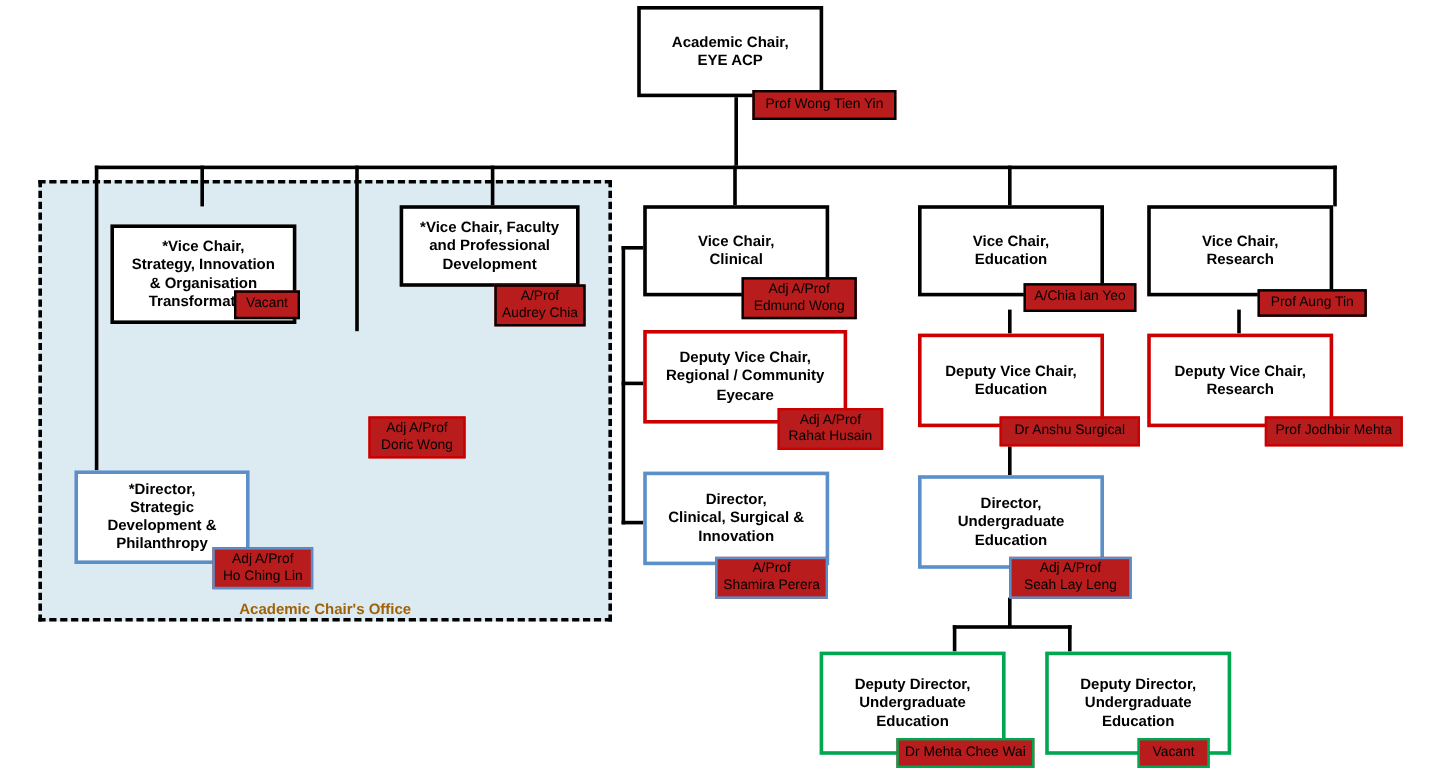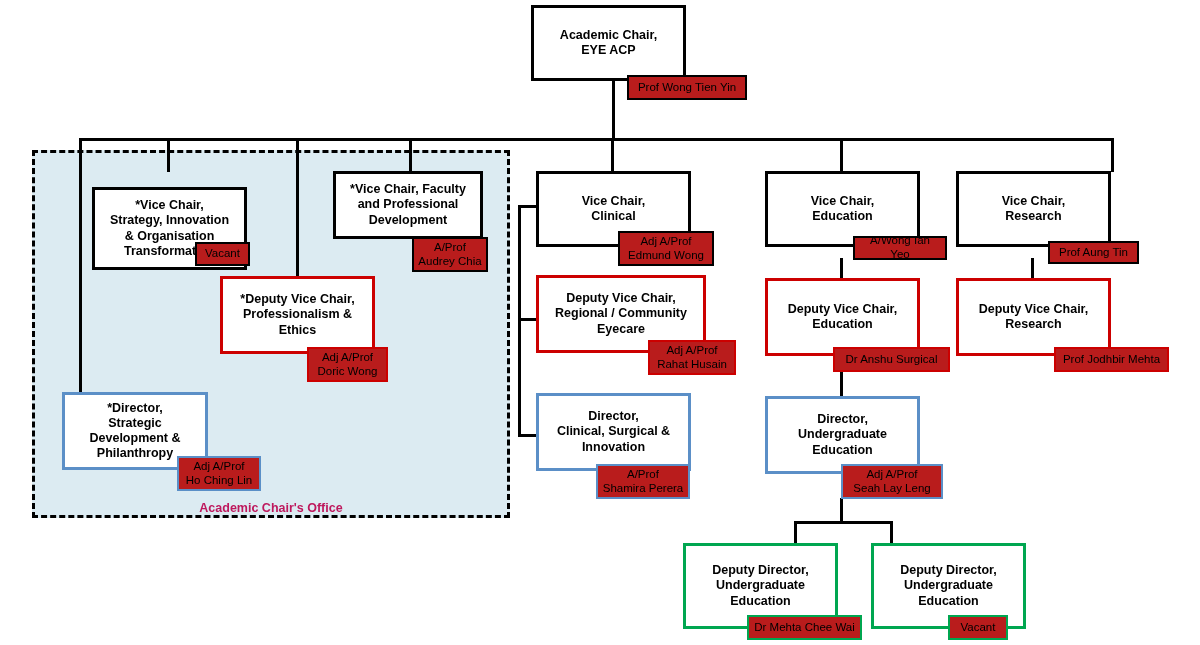--- a/index.html
+++ b/index.html
@@ -71,21 +71,21 @@
     position: absolute;
     box-sizing: border-box;
     background: #DCEBF2;
     border: 3px dashed #000000;
   }
   #aco-label {
     position: absolute;
     text-align: center;
     font-weight: bold;
     font-size: 12.5px;
-    color: #be185d;
+    color: #a16207;
   }
   #footnote {
     position: absolute;
     text-align: center;
     font-style: italic;
     font-weight: normal;
     font-size: 12.5px;
     color: #000000;
   }
 </style>
@@ -133,23 +133,20 @@
 &amp; Organisation
 Transformation</div>
   <div class="name-tag black" style="left:195px; top:242px; width:55px; height:24px;">Vacant</div>
 
   <div class="role-box black" style="left:333px; top:171px; width:150px; height:68px; white-space:pre-line;">*Vice Chair, Faculty
 and Professional
 Development</div>
   <div class="name-tag black" style="left:412px; top:237px; width:76px; height:35px;">A/Prof
 Audrey Chia</div>
 
-  <div class="role-box red" style="left:220px; top:276px; width:155px; height:78px; white-space:pre-line;">*Deputy Vice Chair,
-Professionalism &amp;
-Ethics</div>
   <div class="name-tag red" style="left:307px; top:347px; width:81px; height:35px;">Adj A/Prof
 Doric Wong</div>
 
   <div class="role-box blue" style="left:62px; top:392px; width:146px; height:78px; white-space:pre-line;">*Director,
 Strategic
 Development &amp;
 Philanthropy</div>
   <div class="name-tag blue" style="left:177px; top:456px; width:84px; height:35px;">Adj A/Prof
 Ho Ching Lin</div>
 
@@ -167,21 +164,21 @@
 Rahat Husain</div>
 
   <div class="role-box blue" style="left:536px; top:393px; width:155px; height:78px; white-space:pre-line;">Director,
 Clinical, Surgical &amp;
 Innovation</div>
   <div class="name-tag blue" style="left:596px; top:464px; width:94px; height:35px;">A/Prof
 Shamira Perera</div>
 
   <div class="role-box black" style="left:765px; top:171px; width:155px; height:76px; white-space:pre-line;">Vice Chair,
 Education</div>
-  <div class="name-tag black" style="left:853px; top:236px; width:94px; height:24px;">A/Wong Ian Yeo</div>
+  <div class="name-tag black" style="left:853px; top:236px; width:94px; height:24px;">A/Chia Ian Yeo</div>
 
   <div class="role-box red" style="left:765px; top:278px; width:155px; height:78px; white-space:pre-line;">Deputy Vice Chair,
 Education</div>
   <div class="name-tag red" style="left:833px; top:347px; width:117px; height:25px;">Dr Anshu Surgical</div>
 
   <div class="role-box blue" style="left:765px; top:396px; width:155px; height:78px; white-space:pre-line;">Director,
 Undergraduate
 Education</div>
   <div class="name-tag blue" style="left:841px; top:464px; width:102px; height:35px;">Adj A/Prof
 Seah Lay Leng</div>

